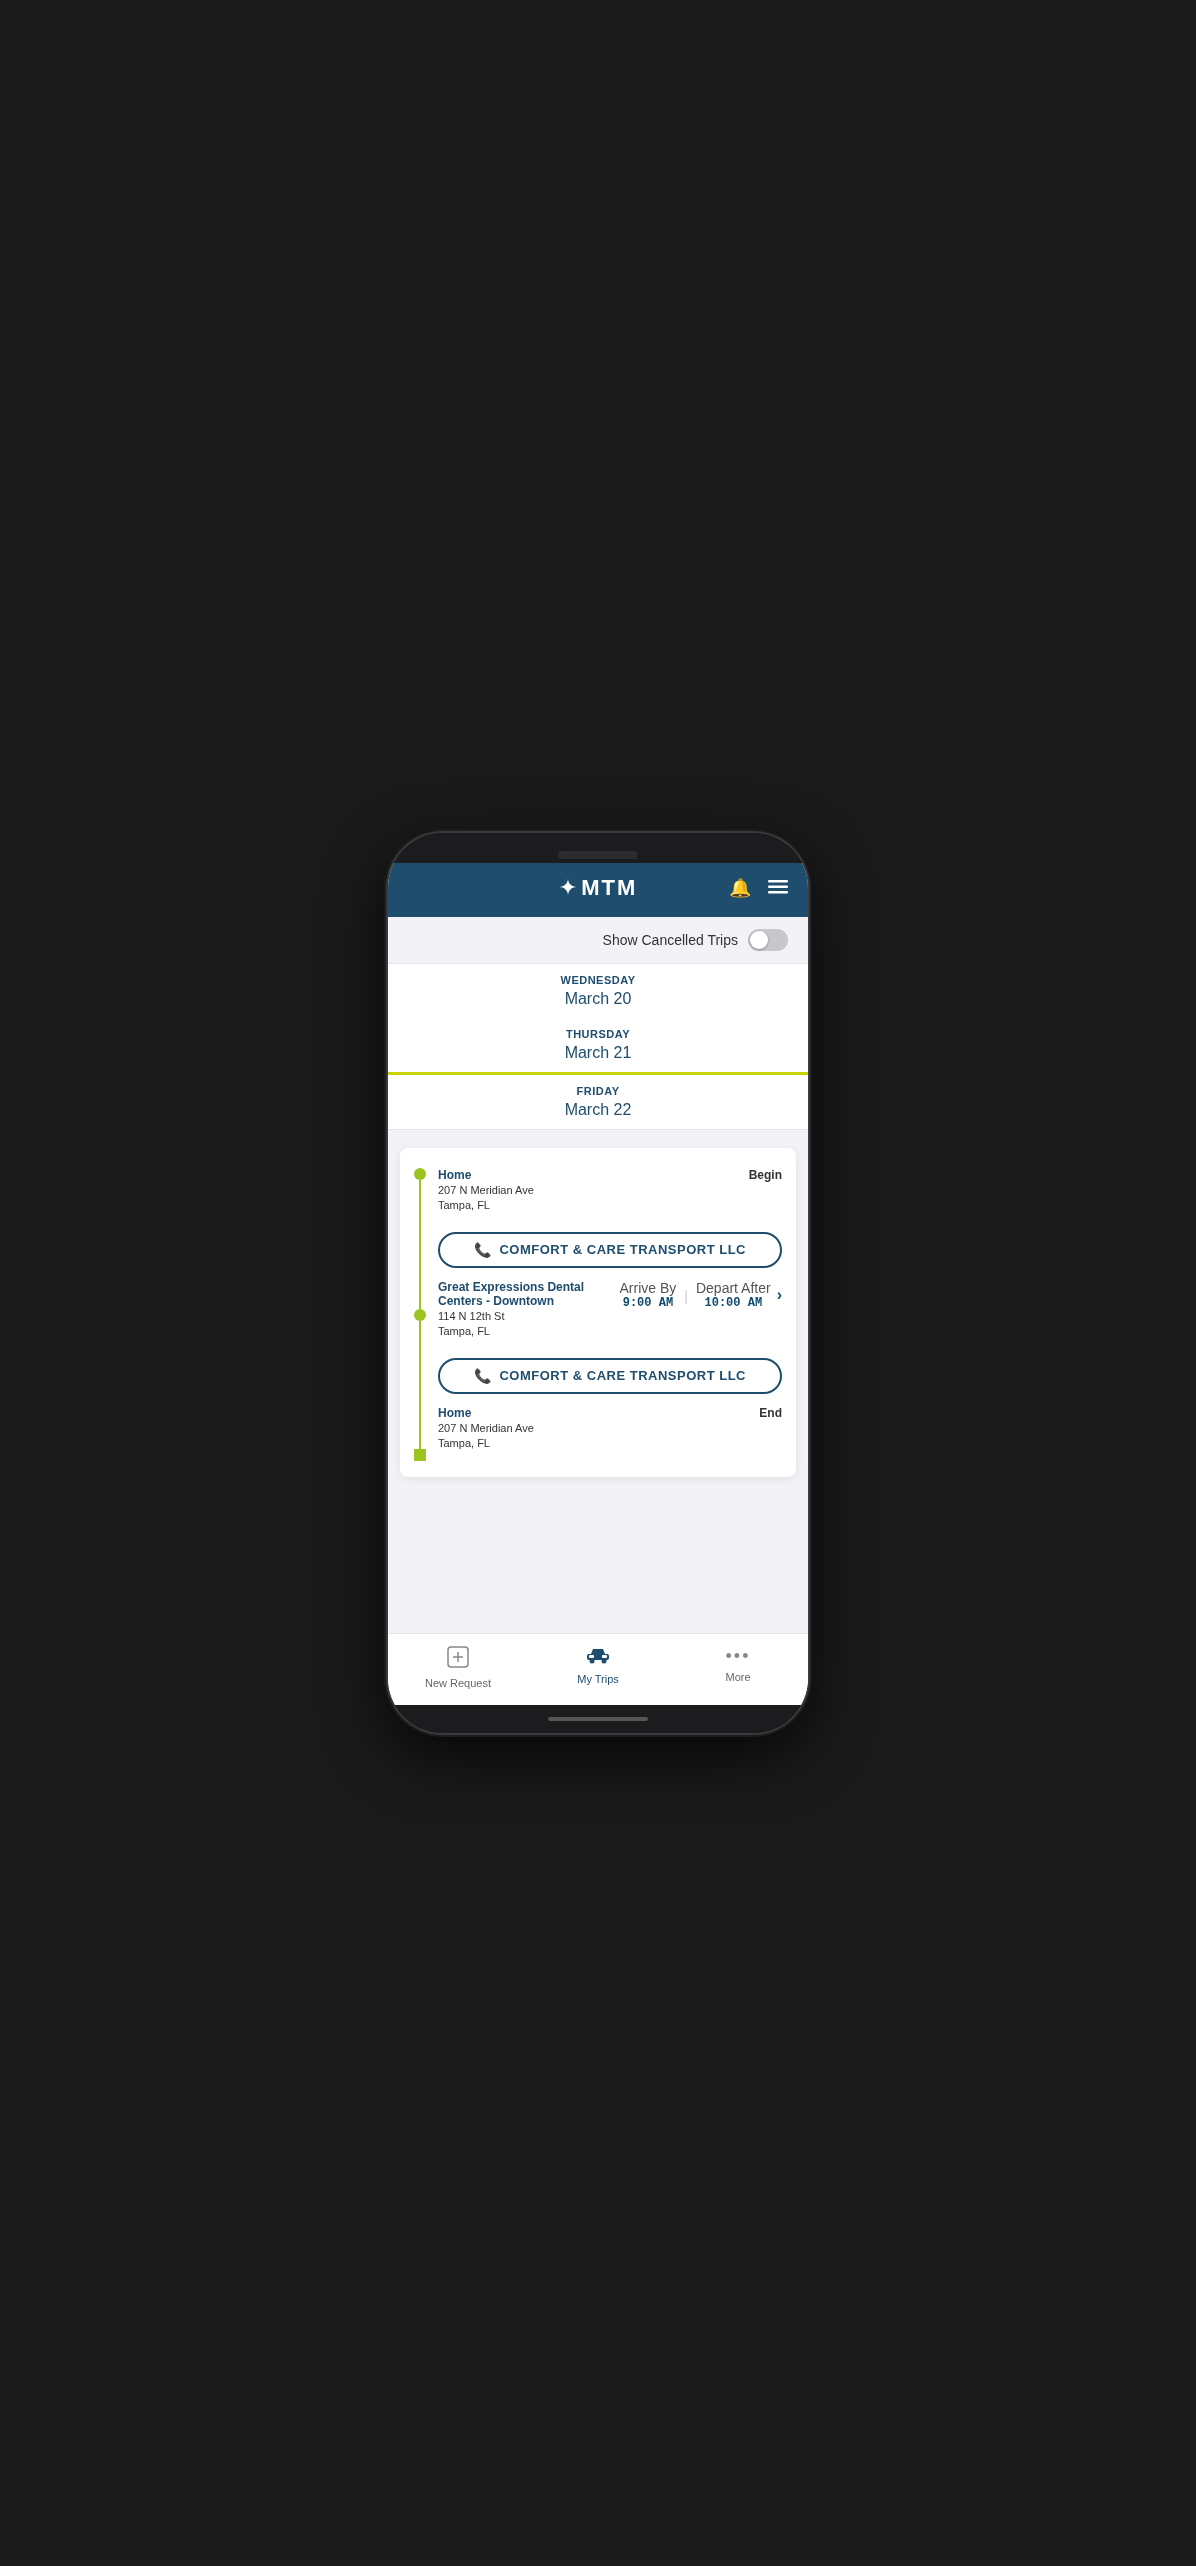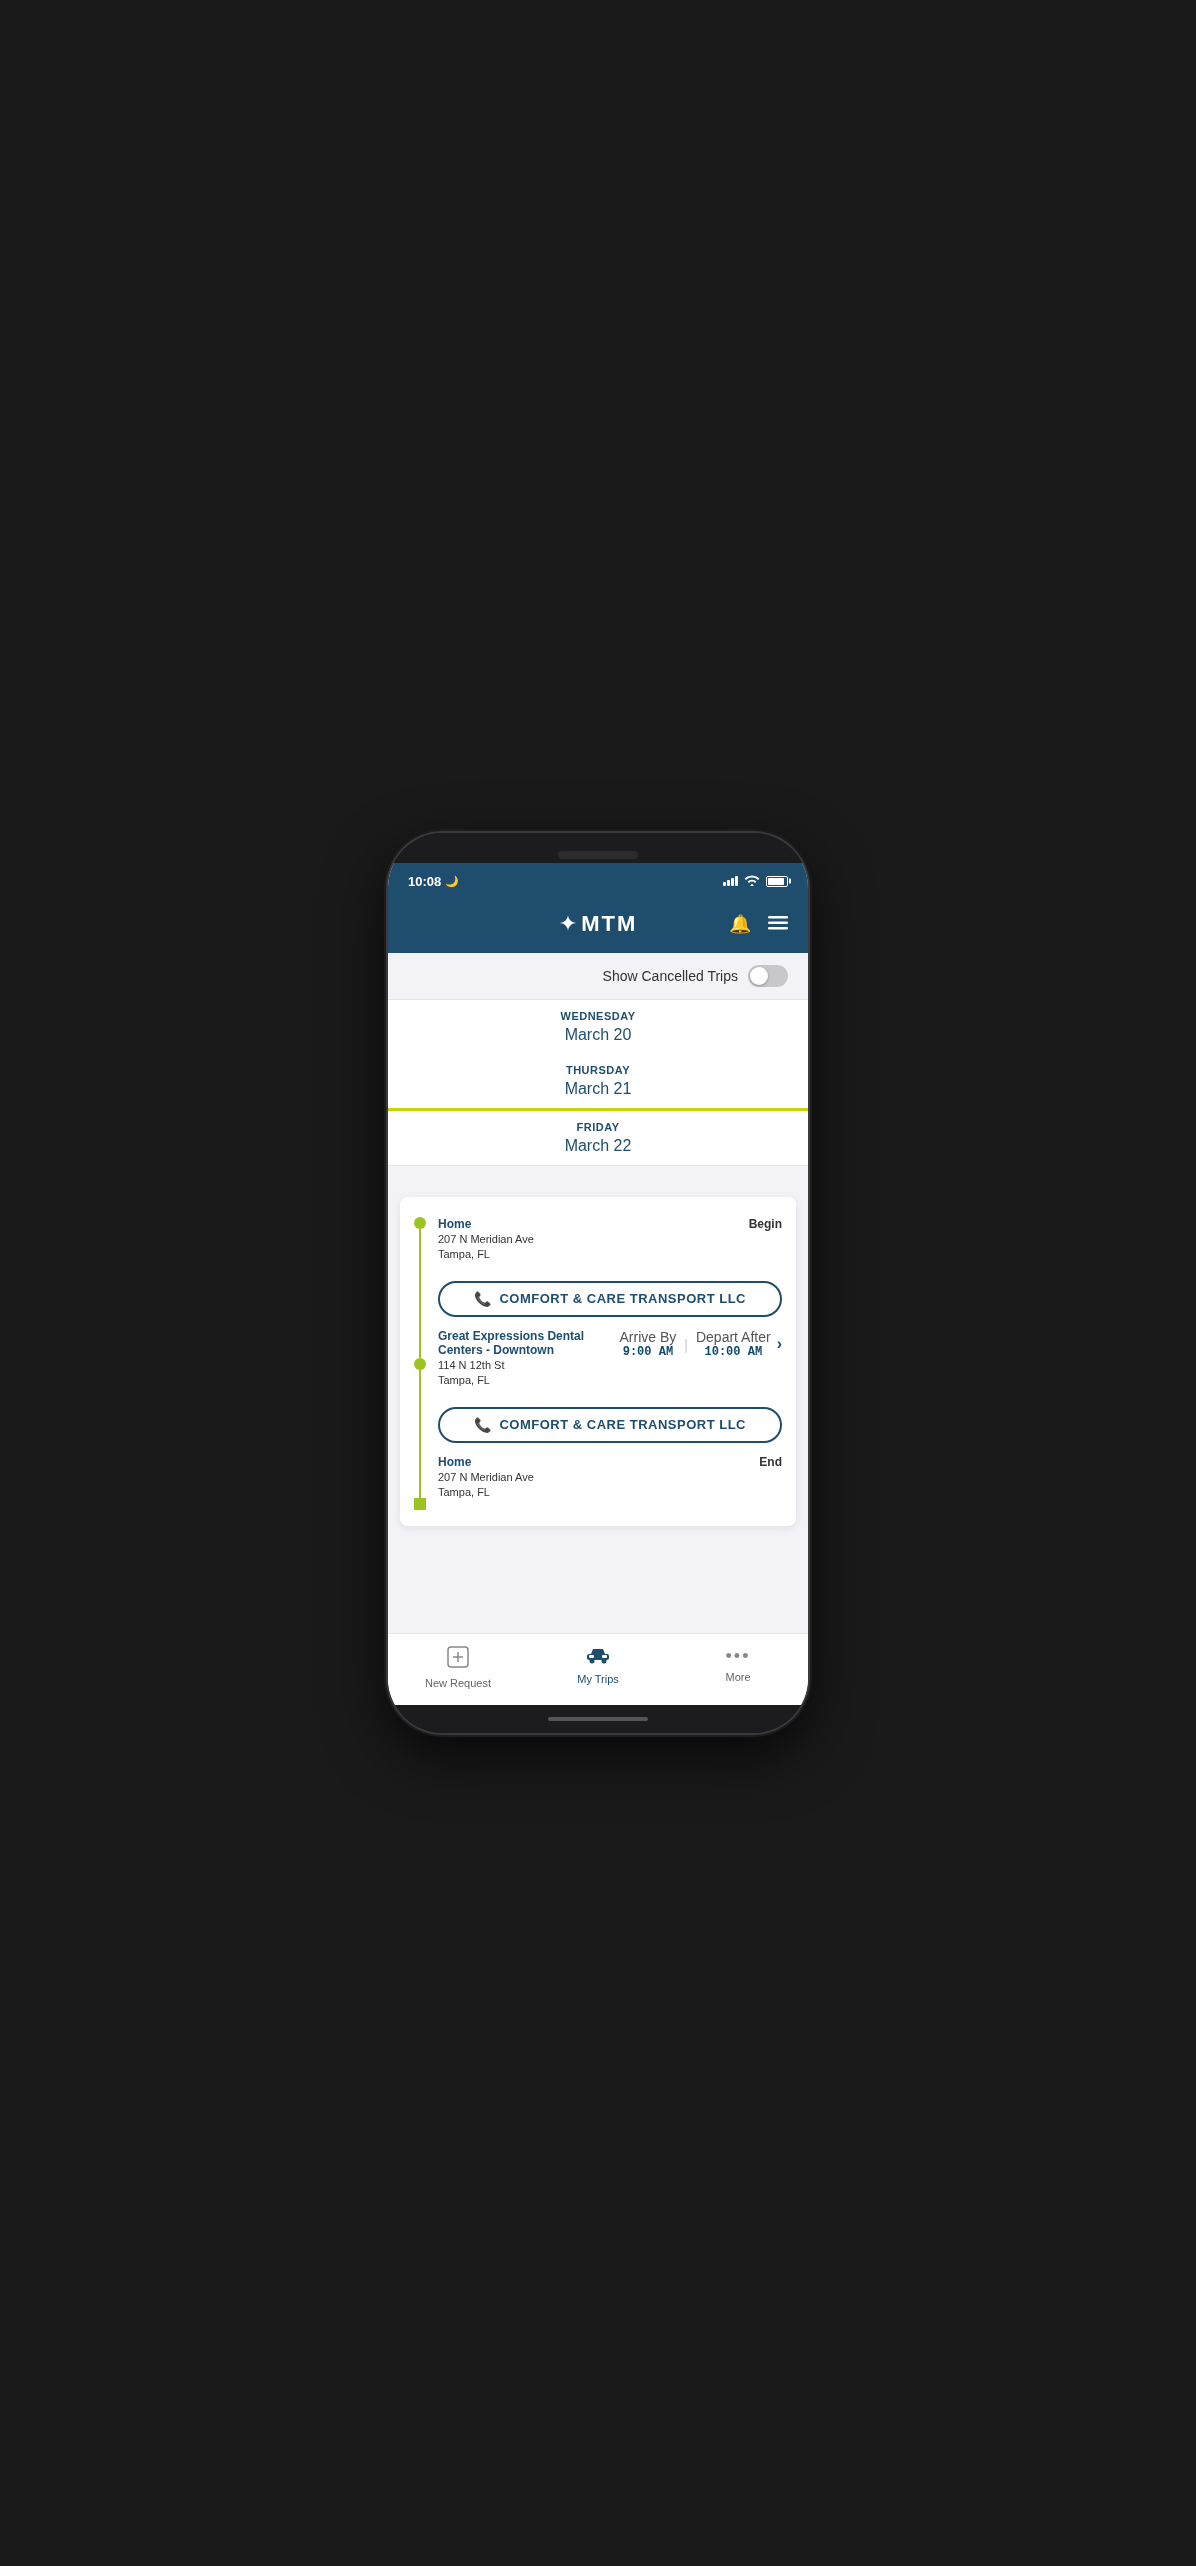--- a/index.html
+++ b/index.html
@@ -233,21 +233,21 @@
 
     .day-tab-date {
       font-size: 16px;
       color: #1e4d6e;
       margin-top: 4px;
     }
 
     
     .trip-card {
       background: white;
-      margin: 31px 12px;
+      margin: 18px 12px;
       border-radius: 8px;
       padding: 16px 14px;
       box-shadow: 0 2px 8px rgba(0,0,0,0.08);
     }
 
     .trip-route {
       display: flex;
       gap: 12px;
     }
 
@@ -457,42 +457,20 @@
 </head>
 <body>
 
 <div class="phone-outer">
   <div class="phone-notch-area">
     <div class="phone-speaker"></div>
   </div>
 
   <div class="phone-screen">
 
-    <div class="status-bar">
-      <div class="status-time">
-        <span>10:08</span>
-        <span style="font-size:11px;">🌙</span>
-      </div>
-      <div class="status-icons">
-        <div class="signal-bars">
-          <div class="signal-bar" style="height:4px;"></div>
-          <div class="signal-bar" style="height:6px;"></div>
-          <div class="signal-bar" style="height:8px;"></div>
-          <div class="signal-bar" style="height:10px;"></div>
-        </div>
-        <span class="wifi-icon">
-          <svg width="16" height="12" viewBox="0 0 16 12" fill="white">
-            <path d="M8 10a1.5 1.5 0 110 3 1.5 1.5 0 010-3zm-4.5-2.5a6.4 6.4 0 019 0l-1.5 1.5a4.3 4.3 0 00-6 0L3.5 7.5zm-3-3a10.7 10.7 0 0115 0l-1.5 1.5a8.5 8.5 0 00-12 0L.5 4.5z"></path>
-          </svg>
-        </span>
-        <div class="battery-icon">
-          <div class="battery-fill"></div>
-        </div>
-      </div>
-    </div>
 
     <div class="app-header">
       <div class="header-logo">
         <span class="logo-bird">✦</span>
         <span class="logo-text">MTM</span>
       </div>
       <div class="header-icons">
         <span class="header-icon">🔔</span>
         <span class="header-icon">
           <svg width="20" height="14" viewBox="0 0 20 14" fill="white">

